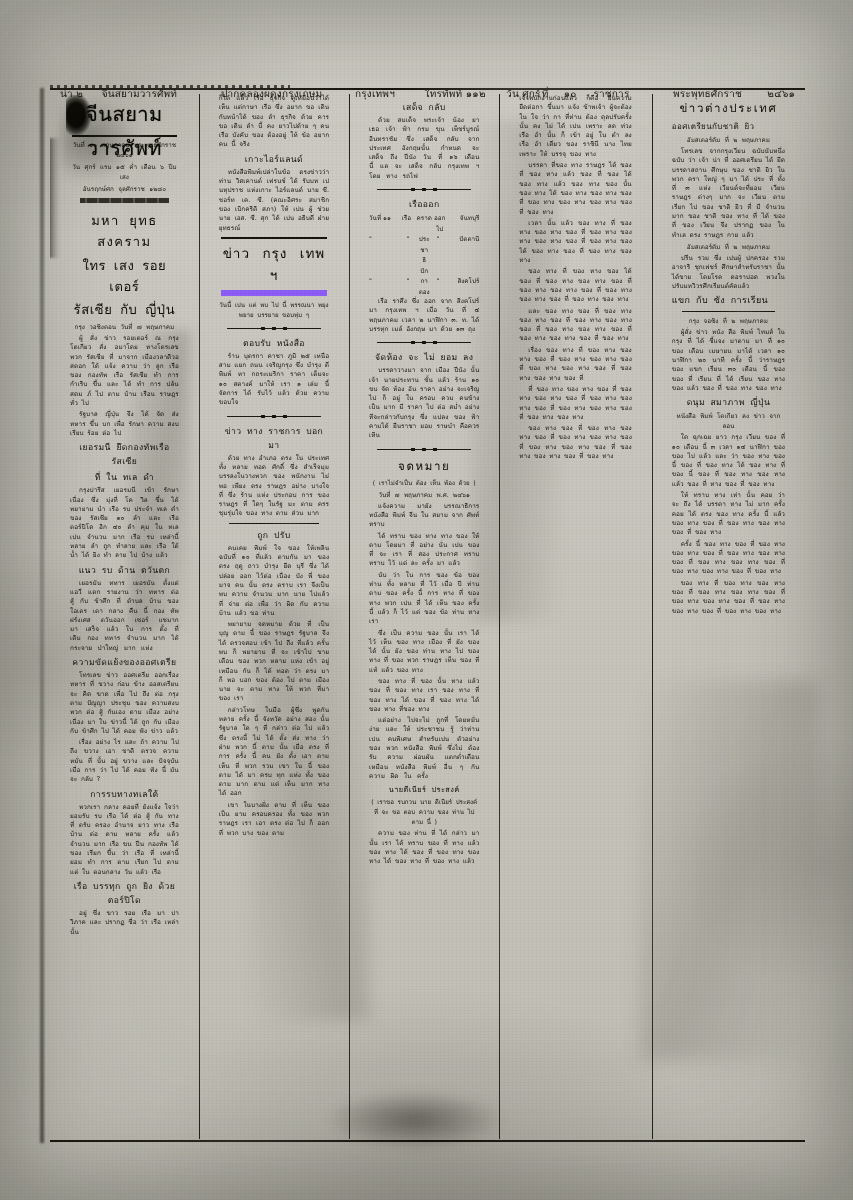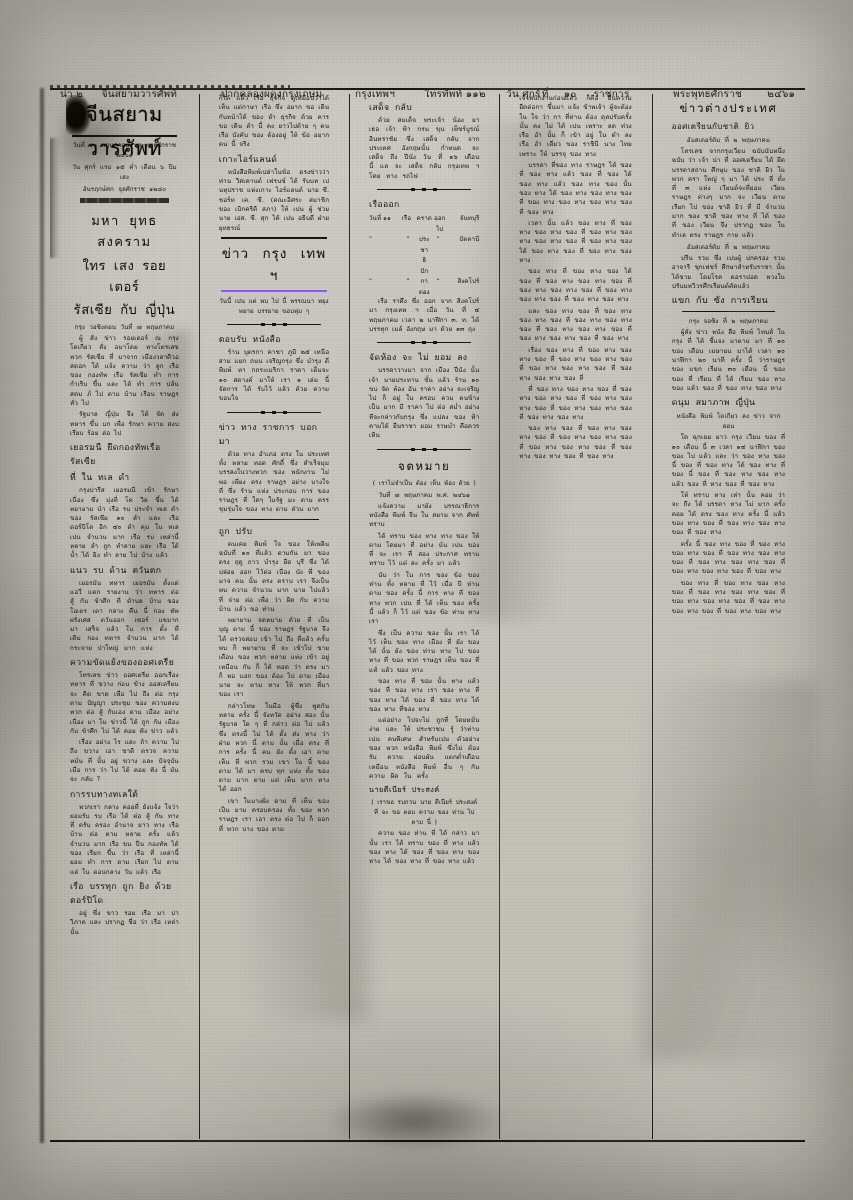--- a/index.html
+++ b/index.html
@@ -107,21 +107,21 @@
     font-size:13px;text-align:center;color:#0f0d08;
     letter-spacing:1.4px;word-spacing:4px;margin:7px 0 3px;
     filter:blur(.2px);font-weight:400;
   }
   .h-sub{
     font-size:13px;text-align:center;color:#100e09;
     letter-spacing:.6px;word-spacing:3px;margin:2px 0 2px;
     filter:blur(.2px);
   }
   .h-sub2{
-    font-size:8.6px;text-align:left;color:#100e09;
+    font-size:8.6px;text-align:center;color:#100e09;
     letter-spacing:.4px;word-spacing:2.4px;margin:2px 0 2px;
     filter:blur(.2px);
   }
   .h-sec{
     font-size:11.5px;text-align:center;color:#0d0b06;
     letter-spacing:1.6px;word-spacing:6px;margin:4px 0 3px;
     filter:blur(.18px);
   }
   .h-date{
     font-size:6.3px;text-align:center;color:#19170f;
@@ -191,22 +191,23 @@
   .sched .row{display:flex;align-items:baseline;}
   .sched .a{width:34px;}
   .sched .b{width:26px;text-align:center;}
   .sched .c{flex:1;text-align:center;}
   .sched .d{width:20px;text-align:center;}
   .sched .e{width:40px;text-align:right;}
 
   
   .banner{
     margin:4px 2px;padding:3px 0 4px;
-    border-top:2px solid #16140d;border-bottom:2px solid #8b5cf6;
+    border-top:2px solid #16140d;border-bottom:6px solid #8b5cf6;
     filter:blur(.15px);
+    font-family:Liberation Serif, serif;
   }
   .banner .t{
     font-size:13.5px;text-align:center;letter-spacing:1px;word-spacing:8px;
     color:#0c0a05;
   }
 
   
   .smudge{position:absolute;pointer-events:none;mix-blend-mode:multiply;}
   .s1{left:130px;top:330px;width:60px;height:300px;
       background:linear-gradient(100deg,rgba(60,56,48,.0),rgba(60,56,48,.20),rgba(60,56,48,0));

